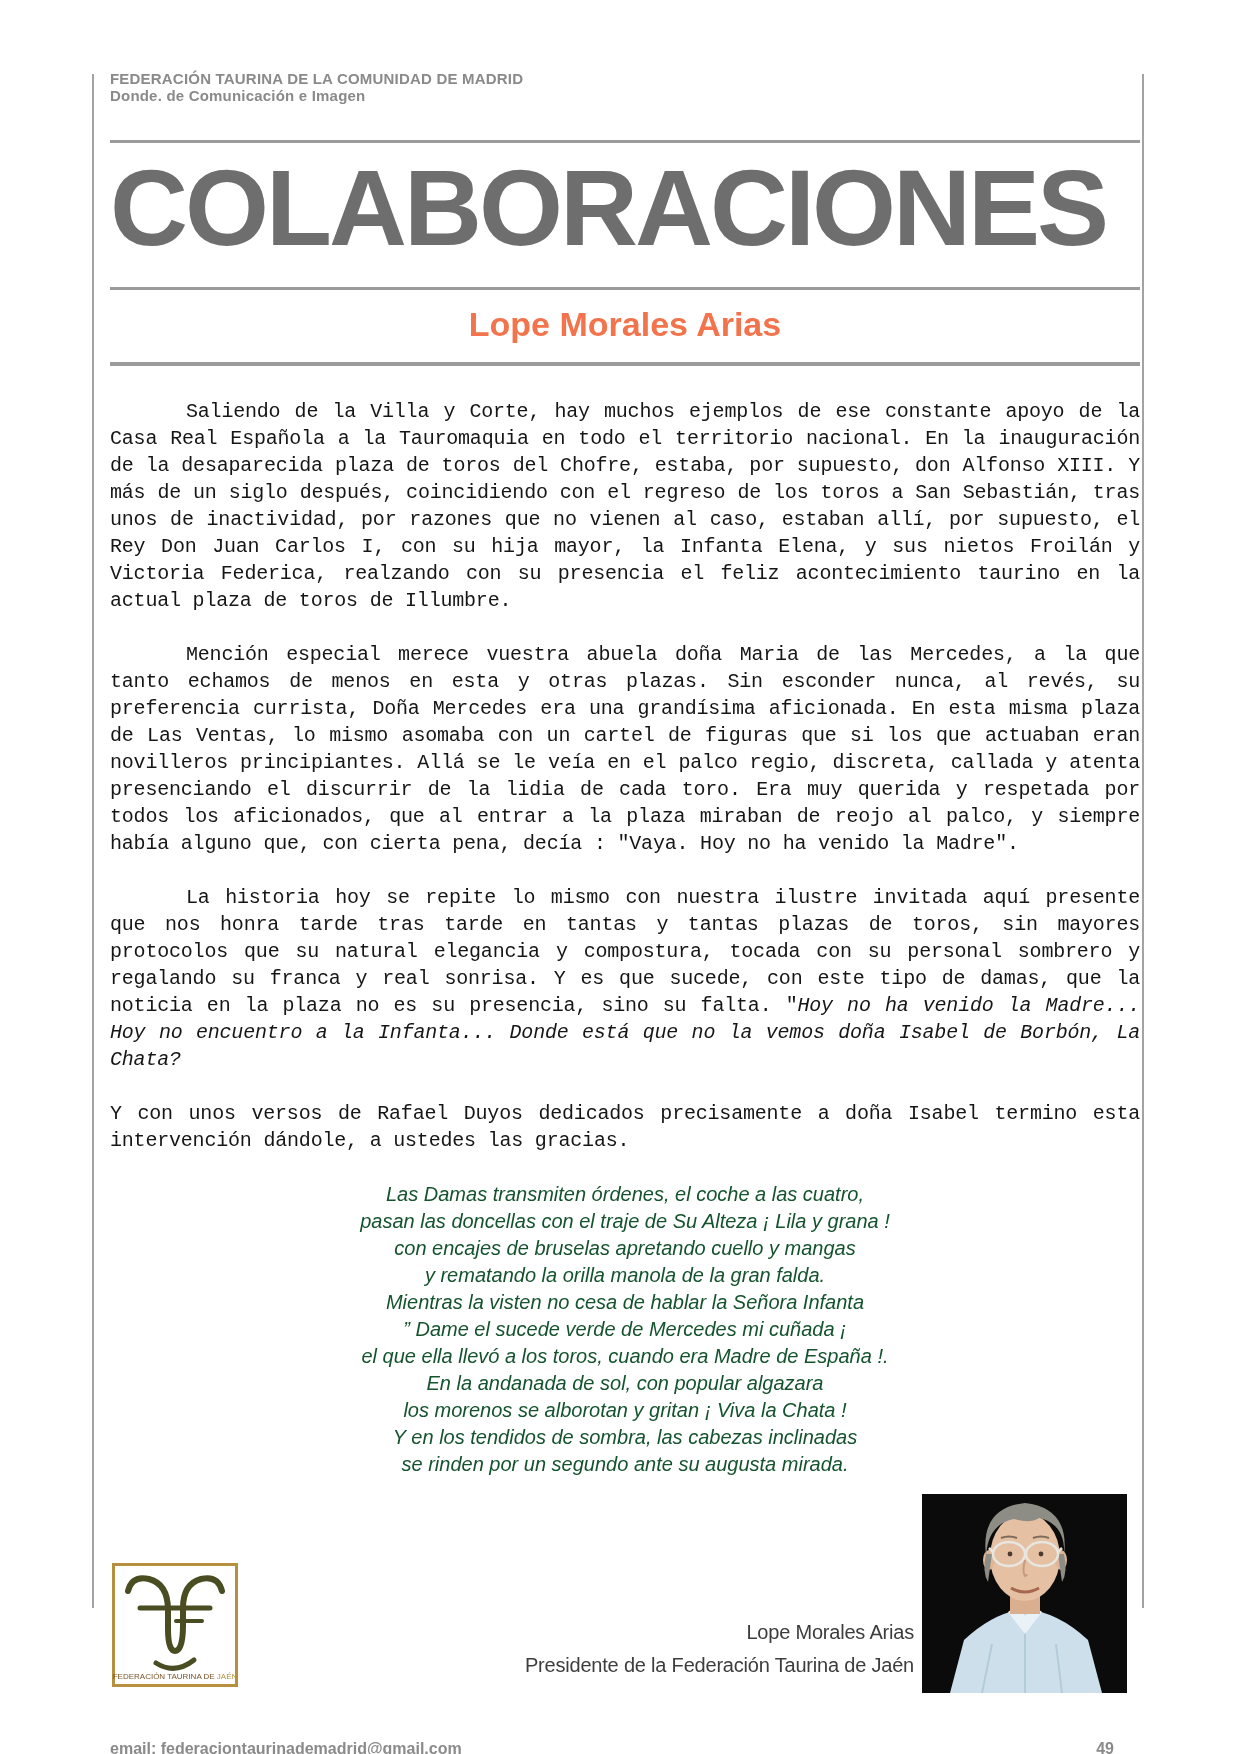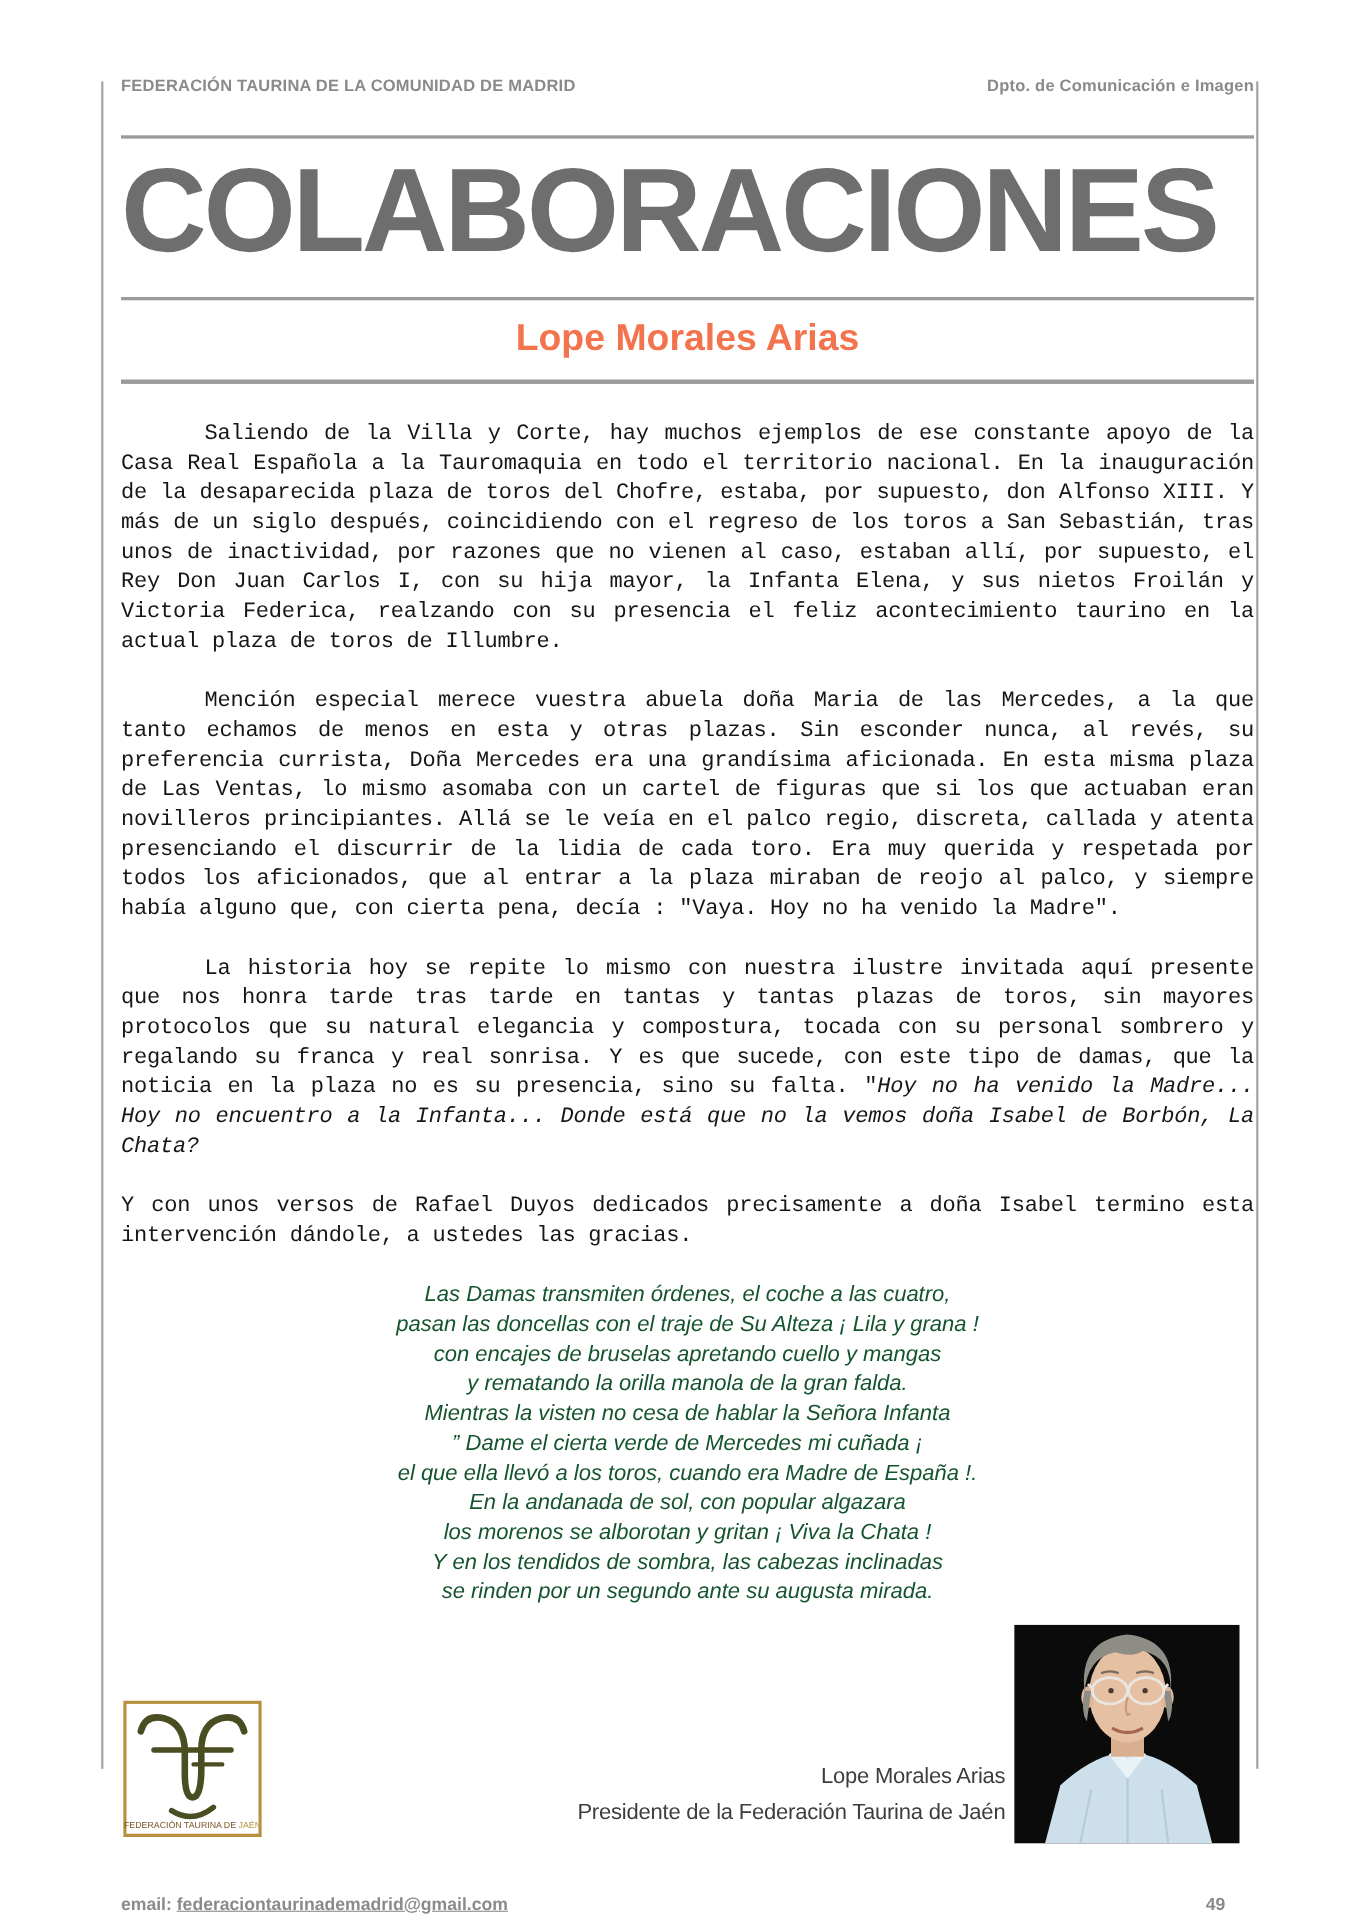--- a/index.html
+++ b/index.html
@@ -5,21 +5,21 @@
   html,body{margin:0;padding:0;background:#ffffff;}
   .page{
     position:relative;width:1240px;height:1754px;background:#ffffff;
     font-family:"Liberation Sans",sans-serif;overflow:hidden;
   }
   .side-line{position:absolute;top:74px;height:1534px;width:2px;background:#a3a3a3;}
   .side-line.left{left:92px;}
   .side-line.right{left:1142px;}
   .content{position:absolute;left:110px;top:0;width:1030px;}
   .header{display:flex;justify-content:space-between;margin-top:70px;
-    font-size:15px;font-weight:bold;color:#8a8a8a;letter-spacing:.2px;}
+    font-size:15px;font-weight:bold;color:#8a8a8a;letter-spacing:.2px;flex-direction:column;}
   .rule{background:#9b9b9b;height:3px;}
   .rule-a{margin-top:36px;}
   .title{
     margin:10px 0 0 0;text-align:left;font-size:108px;line-height:1.02;
     font-weight:bold;color:#6e6e6e;letter-spacing:-3px;white-space:nowrap;
   }
   .rule-b{margin-top:24px;}
   .author{margin:16px 0 0 0;text-align:center;font-size:34px;line-height:1.1;
     font-weight:bold;color:#f3734c;}
   .rule-c{margin-top:18px;height:4px;}
@@ -44,21 +44,21 @@
 <body>
 
 <div class="page">
   <div class="side-line left"></div>
   <div class="side-line right"></div>
 
   <div class="content">
 
     <div class="header">
       <span>FEDERACIÓN TAURINA DE LA COMUNIDAD DE MADRID</span>
-      <span>Dpto. de Comunicación e Imagen</span>
+      <span>Donde. de Comunicación e Imagen</span>
     </div>
 
     <div class="rule rule-a"></div>
 
     <h1 class="title">COLABORACIONES</h1>
 
     <div class="rule rule-b"></div>
 
     <h2 class="author">Lope Morales Arias</h2>
 
@@ -70,21 +70,21 @@
       <p class="para indent"><span>La historia hoy se repite lo mismo con nuestra ilustre invitada aquí presente que nos honra tarde tras tarde en tantas y tantas plazas de toros, sin mayores protocolos que su natural elegancia y compostura, tocada con su personal sombrero y regalando su franca y real sonrisa. Y es que sucede, con este tipo de damas, que la noticia en la plaza no es su presencia, sino su falta. "</span><span class="italic">Hoy no ha venido la Madre... Hoy no encuentro a la Infanta... Donde está que no la vemos doña Isabel de Borbón, La Chata?</span></p>
       <p class="para"><span>Y con unos versos de Rafael Duyos dedicados precisamente a doña Isabel termino esta intervención dándole, a ustedes las gracias.</span></p>
     </div>
 
     <div class="poem">
       <div>Las Damas transmiten órdenes, el coche a las cuatro,</div>
       <div>pasan las doncellas con el traje de Su Alteza ¡ Lila y grana !</div>
       <div>con encajes de bruselas apretando cuello y mangas</div>
       <div>y rematando la orilla manola de la gran falda.</div>
       <div>Mientras la visten no cesa de hablar la Señora Infanta</div>
-      <div>” Dame el cierta verde de Mercedes mi cuñada ¡</div>
+      <div>” Dame el sucede verde de Mercedes mi cuñada ¡</div>
       <div>el que ella llevó a los toros, cuando era Madre de España !.</div>
       <div>En la andanada de sol, con popular algazara</div>
       <div>los morenos se alborotan y gritan ¡ Viva la Chata !</div>
       <div>Y en los tendidos de sombra, las cabezas inclinadas</div>
       <div>se rinden por un segundo ante su augusta mirada.</div>
     </div>
 
     <div class="bottom-block">
 
       <svg class="logo" viewBox="0 0 126 124" aria-hidden="true">

